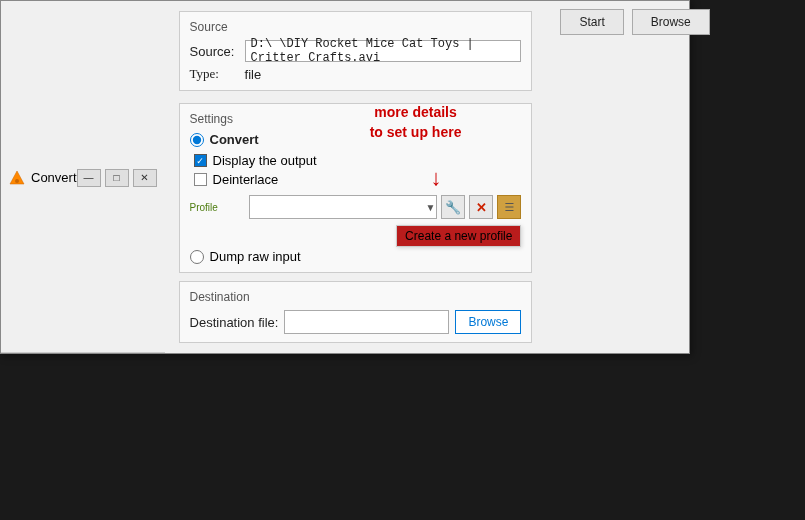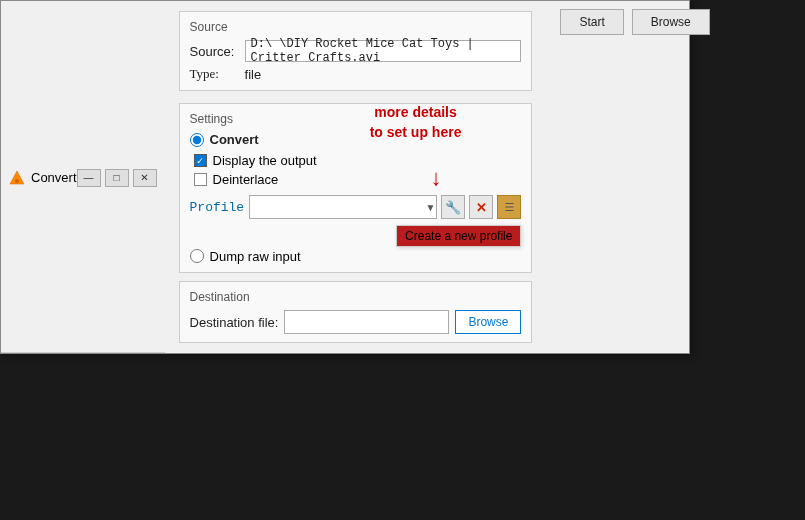--- a/index.html
+++ b/index.html
@@ -179,23 +179,22 @@
     .profile-row {
       display: flex;
       align-items: center;
       gap: 4px;
       margin-top: 8px;
       margin-left: 0px;
     }
 
     .profile-label {
       width: 55px;
-      font-size: 13px;
-      color: #0369a1;
-      font-family: Liberation Mono, monospace;
+      font-size: 10px;
+      color: #4d7c0f;
     }
 
     .profile-select {
       flex: 1;
       height: 24px;
       border: 1px solid #aaa;
       background: white;
       font-size: 12px;
       padding: 1px 4px;
       appearance: none;
@@ -233,21 +232,21 @@
       color: #555;
     }
 
     .icon-btn.active {
       background: #d0a040;
       border-color: #b08020;
     }
 
     .dump-row {
       display: flex;
-      align-items: flex-start;
+      align-items: flex-end;
       gap: 6px;
       margin-top: 6px;
     }
 
     .destination-section {
       border: 1px solid #ccc;
       background: #f9f9f9;
       padding: 8px 10px;
     }
 

